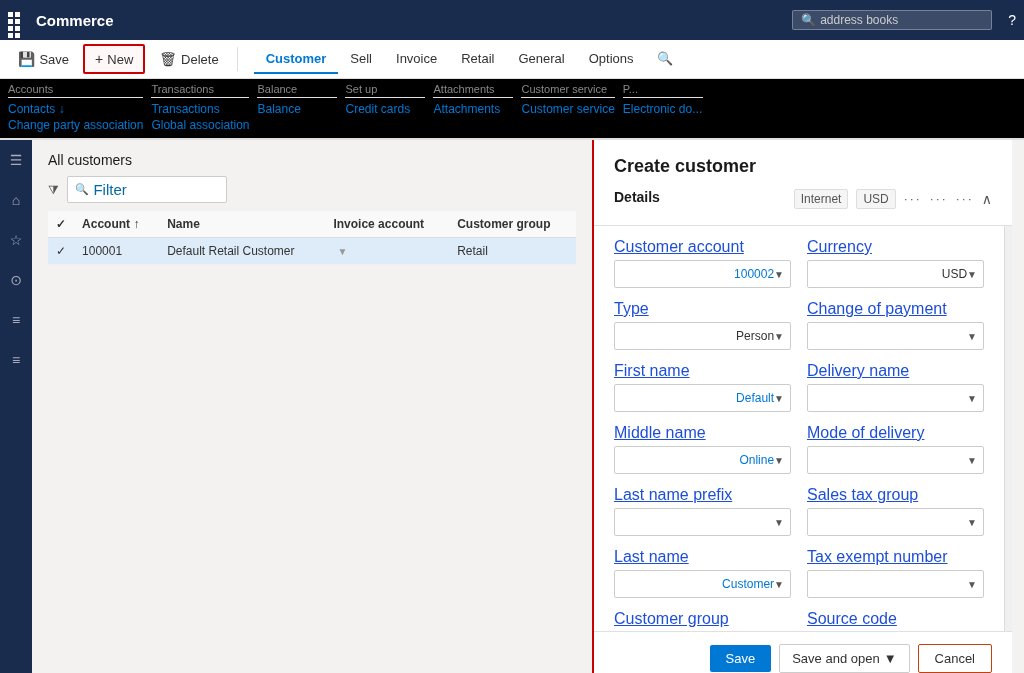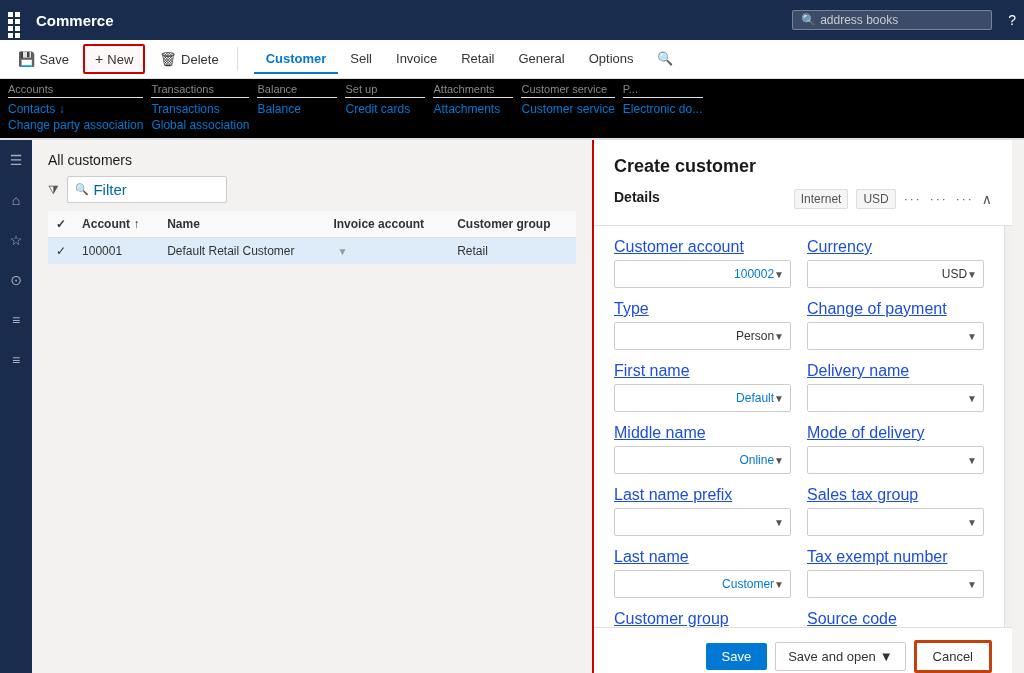--- a/index.html
+++ b/index.html
@@ -278,21 +278,21 @@
       border-radius: 2px;
       cursor: pointer;
       font-size: 13px;
       display: flex;
       align-items: center;
       gap: 4px;
     }
     .btn-cancel {
       background: #fff;
       color: #333;
-      border: 3px solid #c2410c;
+      border: 1px solid #c2410c;
       padding: 6px 16px;
       border-radius: 2px;
       cursor: pointer;
       font-size: 13px;
     }
 
     .scrollbar-stub {
       width: 8px;
       background: #f0f0f0;
       border-left: 1px solid #ddd;

